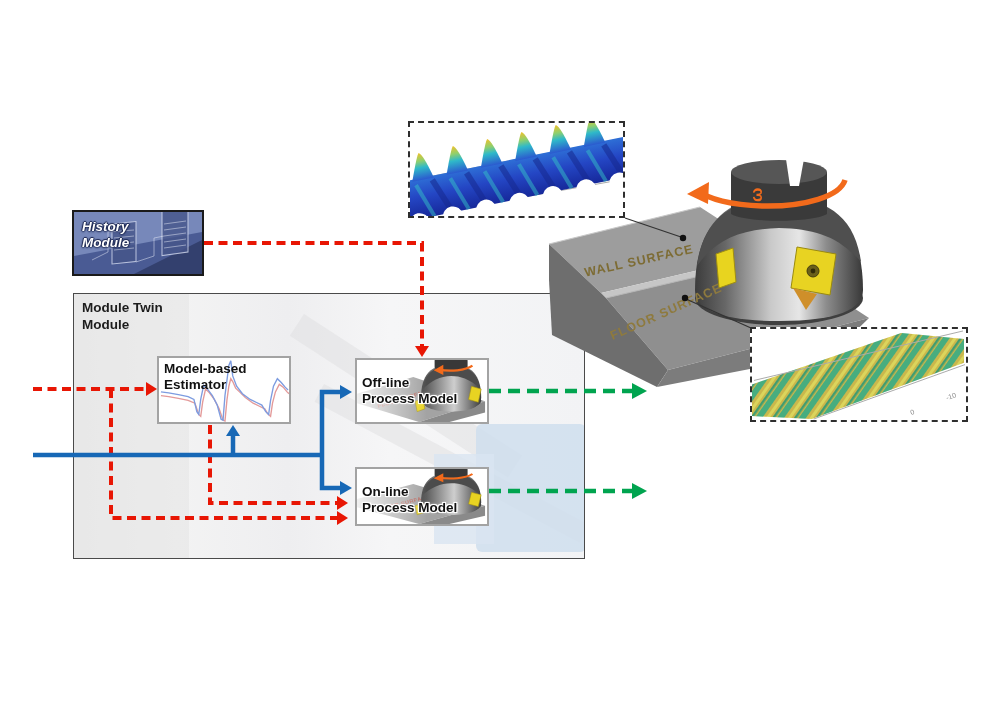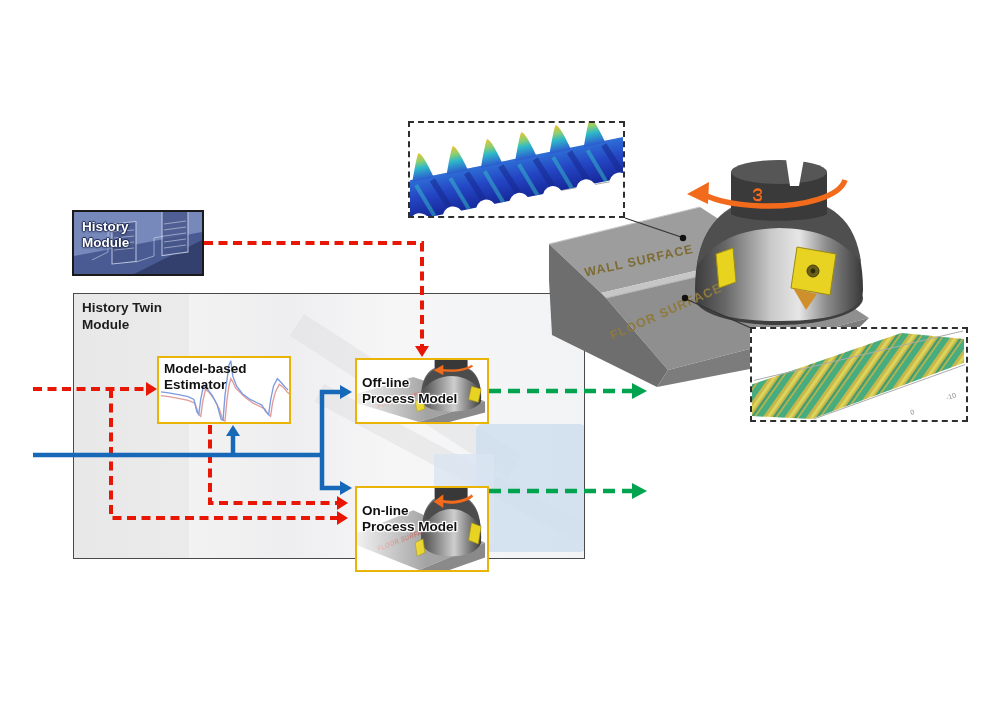--- a/index.html
+++ b/index.html
@@ -1,32 +1,32 @@
 <!DOCTYPE html>
 <html><head>
 <meta charset="utf-8">
 <style>
   html,body{margin:0;padding:0;background:#fff;}
   .canvas{position:relative;width:990px;height:720px;background:#ffffff;overflow:hidden;
           font-family:"Liberation Sans", sans-serif;}
   .abs{position:absolute;}
   
-  .history-box{left:72px;top:210px;width:132px;height:66px;border:2px solid #1a1a1a;box-sizing:border-box;overflow:hidden;z-index:4;}
+  .history-box{left:72px;top:210px;width:132px;height:66px;border:2px solid #1a1a1a;box-sizing:border-box;overflow:hidden;z-index:4;font-style:italic;}
   .history-label{position:absolute;left:8px;top:7px;font-size:13.5px;font-weight:bold;line-height:1.22;color:#ffffff;
                  text-shadow:0 1px 2px #1c2750,1px 0 1px #1c2750,-1px 0 1px #1c2750,0 -1px 1px #1c2750;z-index:2;}
   .dt-box{left:73px;top:293px;width:512px;height:266px;border:1.5px solid #4a4a4a;box-sizing:border-box;
           background:linear-gradient(90deg,#ebebeb 0%,#f3f3f3 20%,#eeeef0 42%,#f6f6f7 62%,#f2f3f5 100%);z-index:1;overflow:hidden;}
   .dt-label{position:absolute;left:8px;top:6px;font-size:13.5px;font-weight:bold;line-height:1.25;color:#1d1d1d;}
   .beam{position:absolute;background:#e0e0e2;opacity:.55;}
   .bluepart{position:absolute;left:402px;top:130px;width:110px;height:128px;background:#cfdeed;opacity:.85;border-radius:6px;}
   .bluepart2{position:absolute;left:360px;top:160px;width:60px;height:90px;background:#d9e5f1;opacity:.8;}
-  .node-box{border:2px solid #eab308;background:#ffffff;box-sizing:border-box;z-index:8;overflow:hidden;}
+  .node-box{border:2px solid #a3a3a3;background:#ffffff;box-sizing:border-box;z-index:8;overflow:hidden;}
   .estimator-box{left:157px;top:356px;width:134px;height:68px;}
   .offline-box{left:355px;top:358px;width:134px;height:66px;}
-  .online-box{left:355px;top:486px;width:134px;height:86px;}
+  .online-box{left:355px;top:467px;width:134px;height:59px;}
   .node-label{position:absolute;left:5px;top:3px;font-size:13.5px;font-weight:bold;line-height:1.2;color:#111;z-index:3;}
   .halo{text-shadow:-1px -1px 0 #fff,1px -1px 0 #fff,-1px 1px 0 #fff,1px 1px 0 #fff,0 0 3px #fff,0 0 3px #fff;margin-top:12px;}
   .mini-svg{position:absolute;left:0;top:0;width:100%;height:100%;z-index:1;}
   .frf-svg{position:absolute;left:0;top:0;width:100%;height:100%;z-index:1;}
   
   .plot-box{border:2px dashed #2e2e2e;background:#ffffff;box-sizing:border-box;z-index:10;overflow:hidden;}
   .wall-plot{left:408px;top:121px;width:217px;height:97px;}
   .floor-plot{left:750px;top:327px;width:218px;height:95px;}
   .plot-box svg{display:block;width:100%;height:100%;}
   
@@ -97,21 +97,21 @@
     </defs>
   </svg>
 
   <div class="abs dt-box">
     <div class="beam" style="left:0;top:0;width:115px;height:266px;background:#e7e7e7;opacity:.7;"></div>
     <div class="beam" style="left:230px;top:20px;width:260px;height:26px;transform:rotate(33deg);transform-origin:left top;"></div>
     <div class="beam" style="left:250px;top:90px;width:300px;height:20px;transform:rotate(28deg);transform-origin:left top;"></div>
     <div class="bluepart"></div>
     <div class="bluepart2"></div>
     <div class="dt-label">
-      <div>History Twin</div>
+      <div>Module Twin</div>
       <div>Module</div>
     </div>
   </div>
 
   <div class="abs history-box">
     <svg viewBox="0 0 128 62" style="position:absolute;left:0;top:0;width:100%;height:100%;">
       <rect width="128" height="62" fill="#4a5b94"></rect>
       <polygon points="0,0 128,0 128,20 0,44" fill="#7788ba"></polygon>
       <polygon points="60,62 128,28 128,62" fill="#33406e"></polygon>
       <g stroke="#d6ddf0" stroke-width="1" opacity=".8" fill="#46558a">

